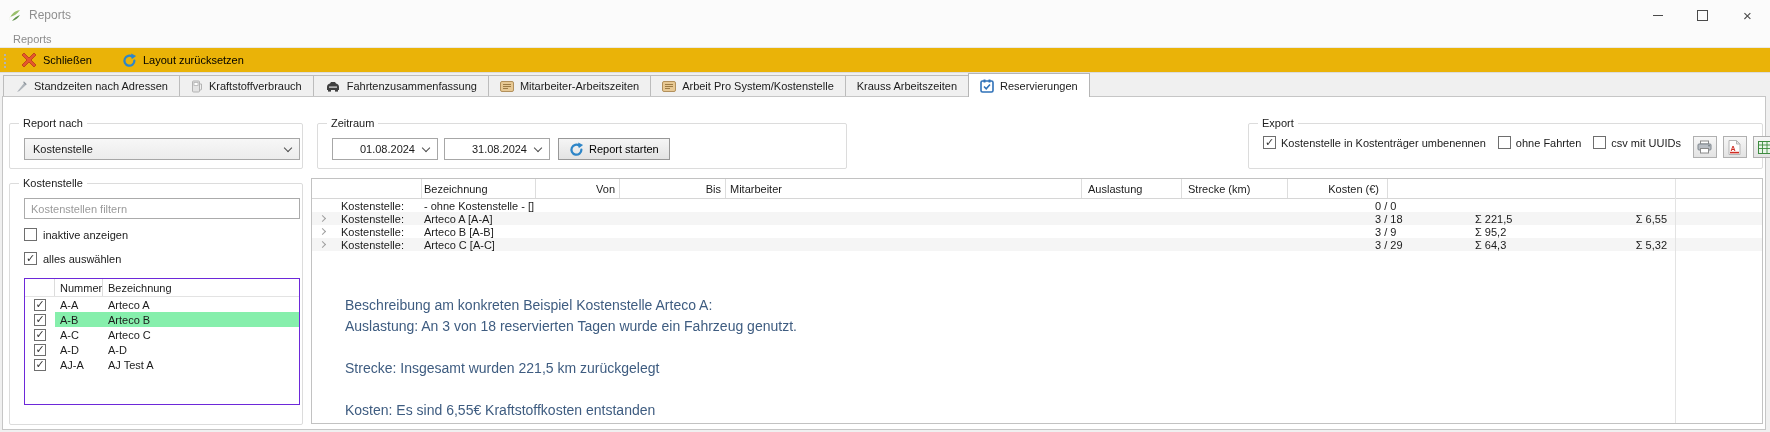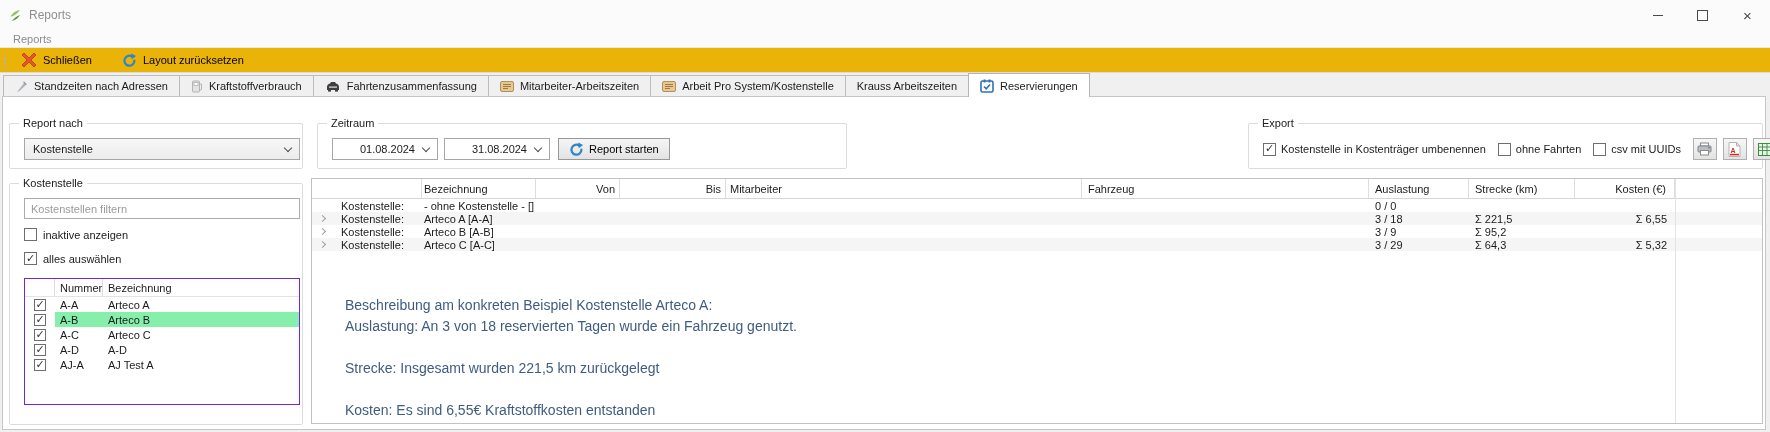--- a/index.html
+++ b/index.html
@@ -82,21 +82,21 @@
   .lrow .b { flex:1; padding-left:5px; height:100%; display:flex; align-items:center; }
   .lrow.selected .n, .lrow.selected .b { background:#86efac; }
 
   .datecombo { position:absolute; top:14px; height:22px; width:106px; border:1px solid #a7a7a7; background:#fff;
                display:flex; align-items:center; justify-content:flex-end; gap:8px; padding:0 8px; font-size:11px; }
   #date-from { left:14px; } #date-to { left:126px; }
   .startbtn { position:absolute; left:240px; top:14px; height:22px; padding:0 10px; display:flex; align-items:center;
               gap:5px; border:1px solid #989898; background:linear-gradient(#f5f5f5,#e3e3e3);
               font-size:11px; font-family:inherit; }
 
-  .export-row { position:absolute; left:14px; top:12px; right:8px; height:26px; display:flex; align-items:center; gap:12px; }
+  .export-row { position:absolute; left:14px; top:12px; right:8px; height:26px; display:flex; align-items:flex-start; gap:12px; }
   .export-cb { display:flex; align-items:center; gap:5px; white-space:nowrap; }
   .export-btns { display:flex; gap:6px; margin-left:auto; }
   .iconbtn { width:24px; height:22px; border:1px solid #b0b0b0; background:linear-gradient(#f7f7f7,#e3e3e3);
              display:flex; align-items:center; justify-content:center; flex:none; padding:0; }
 
   
   .report { position:absolute; left:308px; top:81px; width:1452px; height:246px; border:1px solid #c2c2c2; background:#fff; }
   .thead { display:flex; height:20px; border-bottom:1px solid #d6d6d6; background:#fff; position:relative; z-index:2; }
   .th { display:flex; align-items:center; font-size:11px; color:#1c1c1c; border-right:1px solid #ddd;
         overflow:hidden; white-space:nowrap; }
@@ -366,21 +366,20 @@
   </div>
 
   <div class="report">
     <div class="thead" id="thead">
         <div class="th noborder" style="width: 23px; padding-left: 0px; padding-right: 0px;"></div>
         <div class="th" style="width: 87px; padding-left: 6px; padding-right: 0px;"></div>
         <div class="th" style="width: 114px; padding-left: 2px; padding-right: 0px;">Bezeichnung</div>
         <div class="th" style="width: 84px; justify-content: flex-end; padding-left: 0px; padding-right: 4px;">Von</div>
         <div class="th" style="width: 106px; justify-content: flex-end; padding-left: 0px; padding-right: 4px;">Bis</div>
         <div class="th" style="width: 356px; padding-left: 4px; padding-right: 0px;">Mitarbeiter</div>
-        <div class="th" style="width: 287px; padding-left: 6px; padding-right: 0px;">Fahrzeug</div>
         <div class="th" style="width: 100px; padding-left: 6px; padding-right: 0px;">Auslastung</div>
         <div class="th" style="width: 106px; padding-left: 6px; padding-right: 0px;">Strecke (km)</div>
         <div class="th" style="width: 100px; justify-content: flex-end; padding-left: 0px; padding-right: 8px;">Kosten (€)</div>
         <div class="th noborder" style="flex: 1 1 0%; padding-left: 0px; padding-right: 0px;"></div>
       </div>
     <div id="tbody">
         <div class="trow">
           <div class="cell c-expander" style="width: 23px; padding-left: 0px; padding-right: 0px;"></div>
           <div class="cell c-label" style="width: 87px; padding-left: 6px; padding-right: 0px;">Kostenstelle:</div>
           <div class="cell c-bezeichnung" style="width: 114px; padding-left: 2px; padding-right: 0px;">- ohne Kostenstelle - []</div>

